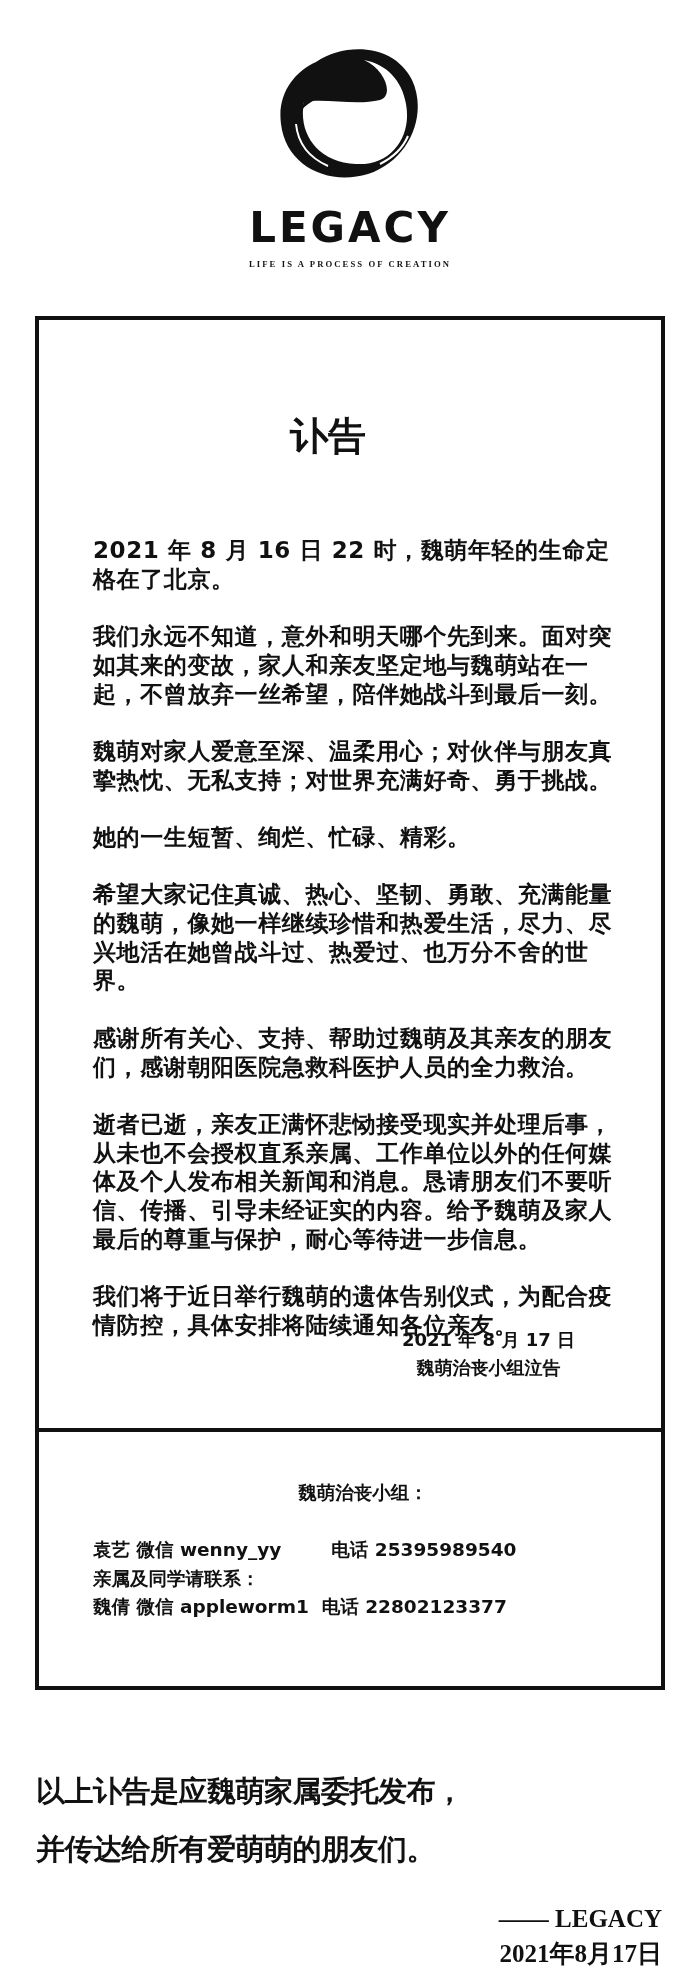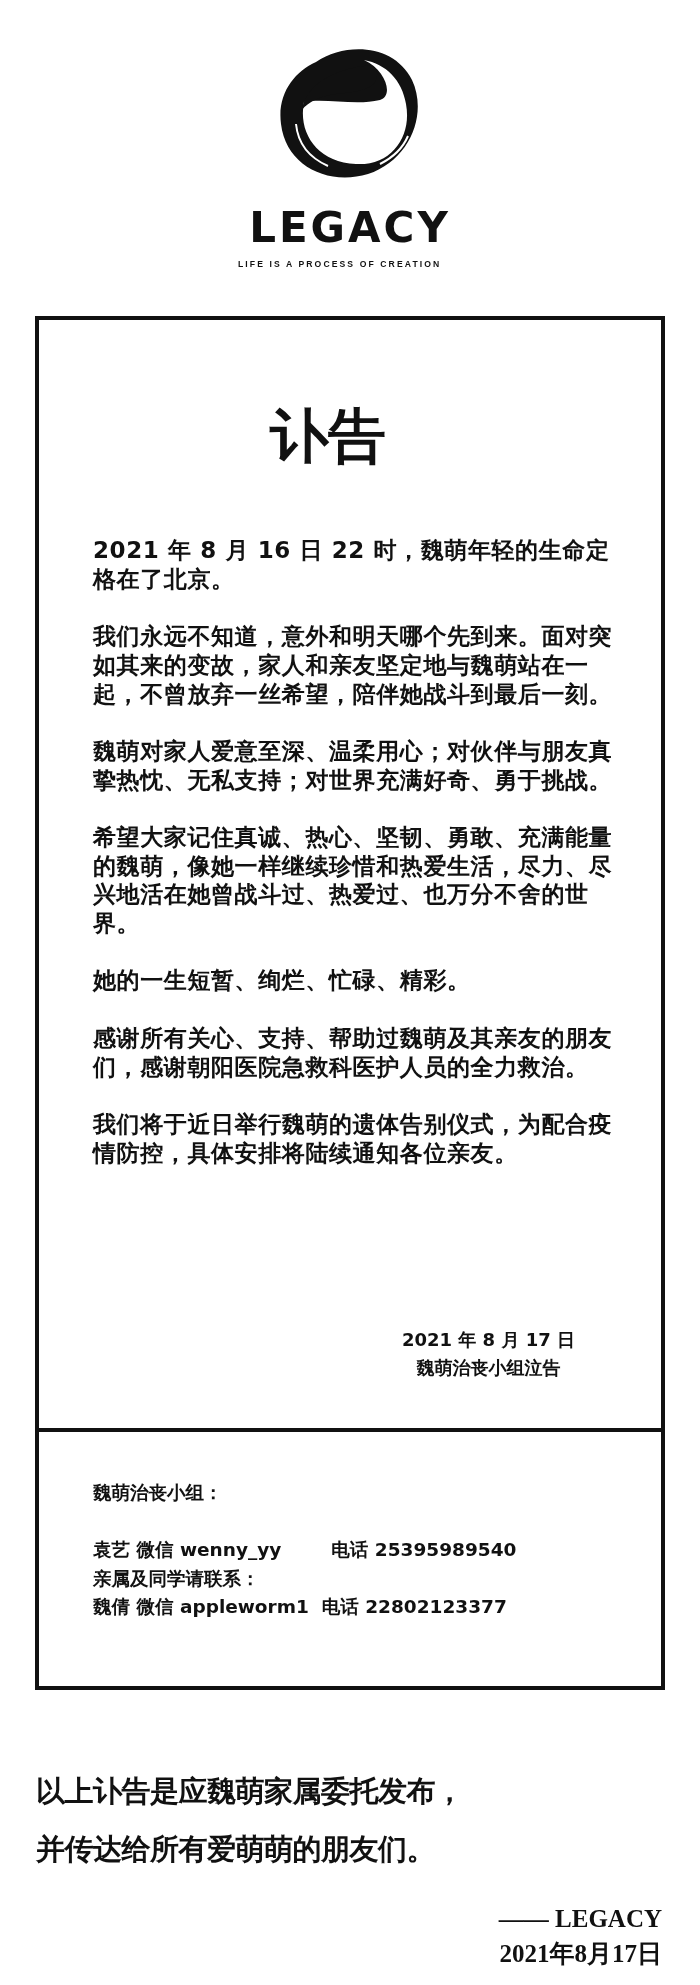--- a/index.html
+++ b/index.html
@@ -4,36 +4,36 @@
 <style>
   html, body { margin: 0; padding: 0; background: #ffffff; }
   body { width: 700px; height: 1985px; position: relative; overflow: hidden; color: #111111;
          font-family: "DejaVu Sans", "Liberation Sans", sans-serif; }
   .abs { position: absolute; }
 
   
   #logo-ring { left: 276px; top: 40px; width: 146px; height: 142px; }
   #logo-wordmark { left: 238px; top: 204px; width: 224px; text-align: center;
      font-family: "DejaVu Sans", sans-serif; font-weight: bold; font-size: 42px; letter-spacing: 3px; line-height: 48px; }
-  #logo-tagline { left: 238px; top: 258px; width: 224px; 
-     font-family: Liberation Sans, sans-serif; font-weight: bold; font-size: 8.6px; letter-spacing: 2.1px; line-height: 12px; }
+  #logo-tagline { left: 238px; top: 258px; width: 224px; text-align: center;
+     font-family: Liberation Serif, serif; font-weight: bold; font-size: 8.6px; letter-spacing: 2.1px; line-height: 12px; }
 
   
   #frame { left: 35px; top: 316px; width: 622px; height: 1366px; border: 4px solid #111; }
   #divider { left: 35px; top: 1428px; width: 630px; height: 4px; background: #111; }
 
-  #title { left: 35px; top: 398px; width: 586px; text-align: center; font-size: 58px; font-weight: bold; line-height: 76px; letter-spacing: 0px; }
+  #title { left: 35px; top: 398px; width: 586px; text-align: center; font-size: 38px; font-weight: bold; line-height: 76px; letter-spacing: 0px; }
 
   #body { left: 93px; top: 536px; width: 540px; font-size: 23px; font-weight: bold; line-height: 28.7px; letter-spacing: 0.6px; }
   #body p { margin: 0 0 28.7px 0; }
 
   #signature { left: 352px; top: 1326px; width: 273px; text-align: center; font-size: 18px; font-weight: bold; line-height: 28px; }
 
   #contacts { left: 93px; top: 1479px; width: 540px; font-size: 18.5px; font-weight: bold; line-height: 28.5px; }
-  #contacts .heading { margin-bottom: 28.5px; }
+  #contacts .heading { margin-bottom: 28.5px; text-align: center; }
   #contacts .row { white-space: pre; }
 
   #closing { left: 36px; top: 1762px; width: 620px; font-family: "DejaVu Serif", "Liberation Serif", serif; font-weight: bold; font-size: 29px; line-height: 58px; letter-spacing: -0.5px; }
 
   #footer { left: 400px; top: 1901px; width: 262px; text-align: right; font-family: "Liberation Serif", "DejaVu Serif", serif; font-weight: bold; font-size: 25px; line-height: 35px; }
 </style>
 </head>
 <body>
 
 <div id="logo-ring" class="abs">
@@ -55,23 +55,24 @@
 
 <div id="frame" class="abs"></div>
 <div id="divider" class="abs"></div>
 
 <div id="title" class="abs">讣告</div>
 
 <div id="body" class="abs">
   <p>2021 年 8 月 16 日 22 时，魏萌年轻的生命定格在了北京。</p>
   <p>我们永远不知道，意外和明天哪个先到来。面对突如其来的变故，家人和亲友坚定地与魏萌站在一起，不曾放弃一丝希望，陪伴她战斗到最后一刻。</p>
   <p>魏萌对家人爱意至深、温柔用心；对伙伴与朋友真挚热忱、无私支持；对世界充满好奇、勇于挑战。</p>
+  <p>她的一生短暂、绚烂、忙碌、精彩。</p>
   <p>希望大家记住真诚、热心、坚韧、勇敢、充满能量的魏萌，像她一样继续珍惜和热爱生活，尽力、尽兴地活在她曾战斗过、热爱过、也万分不舍的世界。</p>
-  <p>她的一生短暂、绚烂、忙碌、精彩。</p>
   <p>感谢所有关心、支持、帮助过魏萌及其亲友的朋友们，感谢朝阳医院急救科医护人员的全力救治。</p>
+  <p>逝者已逝，亲友正满怀悲恸接受现实并处理后事，从未也不会授权直系亲属、工作单位以外的任何媒体及个人发布相关新闻和消息。恳请朋友们不要听信、传播、引导未经证实的内容。给予魏萌及家人最后的尊重与保护，耐心等待进一步信息。</p>
   <p>我们将于近日举行魏萌的遗体告别仪式，为配合疫情防控，具体安排将陆续通知各位亲友。</p>
 </div>
 
 <div id="signature" class="abs">
   <div>2021 年 8 月 17 日</div>
   <div>魏萌治丧小组泣告</div>
 </div>
 
 <div id="contacts" class="abs">
   <div class="heading">魏萌治丧小组：</div>

